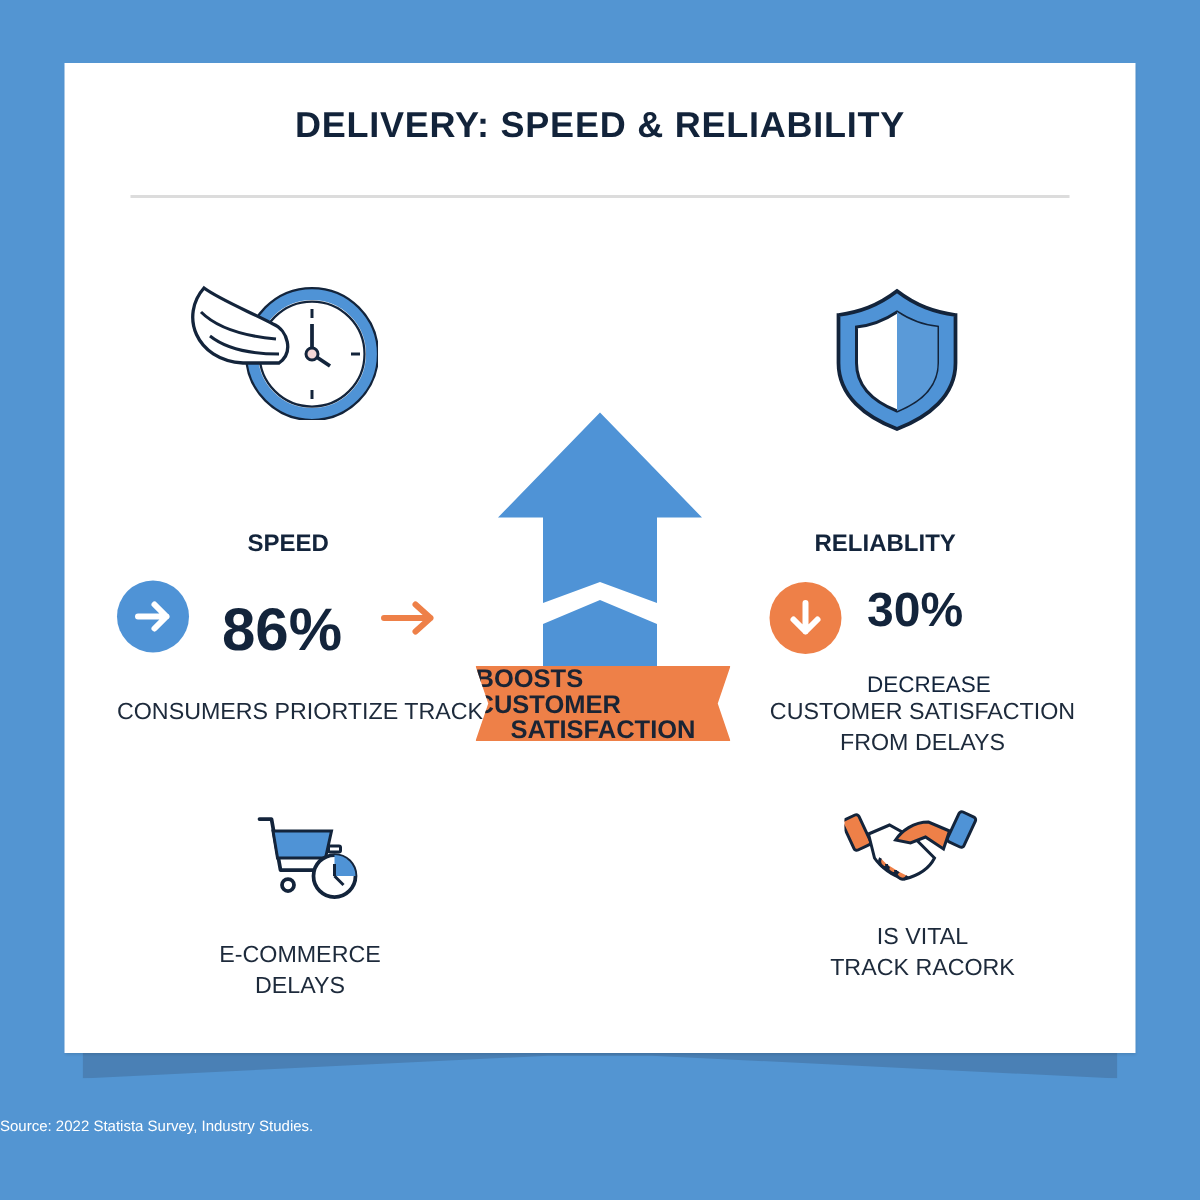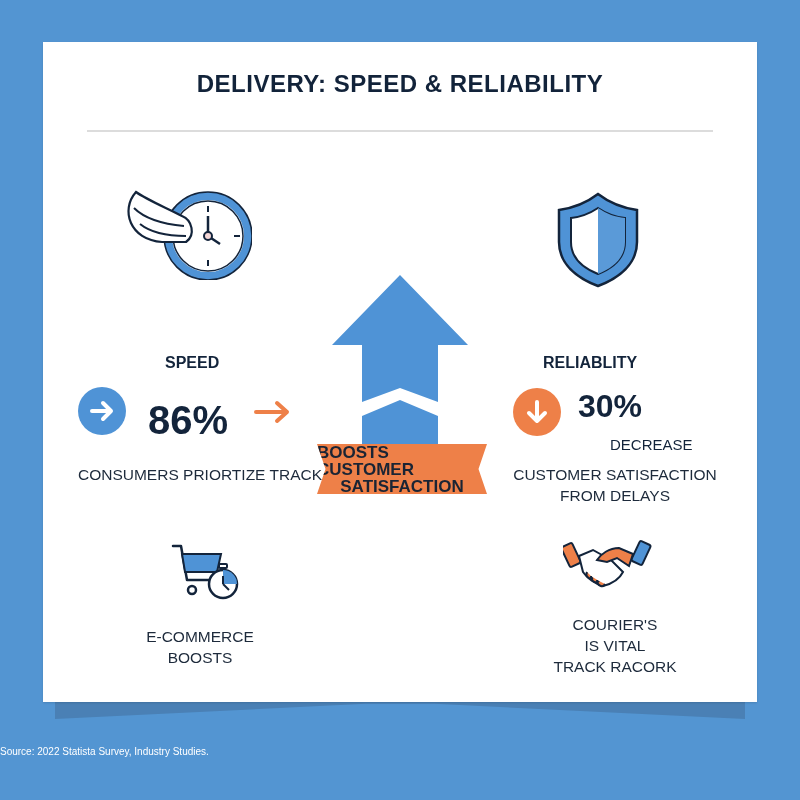--- a/index.html
+++ b/index.html
@@ -105,21 +105,21 @@
     <circle cx="58" cy="44" r="14" fill="#fff" stroke="#13243b" stroke-width="2.5"></circle>
     <path d="M 58 30 A 14 14 0 0 1 72 44 L 58 44 Z" fill="#4f93d6"></path>
     <rect x="54" y="24" width="8" height="4" rx="1" fill="#fff" stroke="#13243b" stroke-width="2"></rect>
     <line x1="58" y1="36" x2="58" y2="44" stroke="#13243b" stroke-width="2"></line>
     <line x1="58" y1="44" x2="64" y2="50" stroke="#13243b" stroke-width="2"></line>
   </svg>
 </div>
 
 <div class="abs sub" style="left:100px; width:200px; top:626px;">
   <div>E-COMMERCE</div>
-  <div>BOOSTS</div>
+  <div>DELAYS</div>
 </div>
 
 <div class="abs" style="left:330px; top:270px; width:140px; height:180px;">
   <svg width="140" height="180" viewBox="0 0 140 180">
     <polygon points="70,5 138,75 108,75 108,132 70,118 32,132 32,75 2,75" fill="#4f93d6"></polygon>
     <polygon points="32,146 70,130 108,146 108,178 32,178" fill="#4f93d6"></polygon>
   </svg>
 </div>
 
 <div class="banner">
@@ -136,36 +136,35 @@
 </div>
 
 <div class="abs heading" style="left:543px; top:326px;">RELIABLITY</div>
 
 <div class="circle" style="left:513px; top:388px; background:#ee8048;">
   <svg width="30" height="30" viewBox="0 0 30 30">
     <path d="M 15 5 L 15 24 M 7 16 L 15 24 L 23 16" fill="none" stroke="#fff" stroke-width="4" stroke-linecap="round" stroke-linejoin="round"></path>
   </svg>
 </div>
 <div class="abs" style="left:578px; top:388px; font-weight:700; font-size:32px; color:#13243b;">30%</div>
-<div class="abs" style="left:578px; top:436px; font-size:15px; color:#13243b;margin-left:32px;">DECREASE</div>
+<div class="abs" style="left:578px; top:448px; font-size:15px; color:#13243b;">DECREASE</div>
 
 <div class="abs sub" style="left:500px; width:230px; top:464px;">
   <div>CUSTOMER SATISFACTION</div>
   <div>FROM DELAYS</div>
 </div>
 
 <div class="abs" style="left:563px; top:536px; width:90px; height:56px;">
   <svg width="90" height="56" viewBox="0 0 90 56">
     <rect x="2" y="8" width="12" height="22" rx="2" transform="rotate(-25 8 19)" fill="#ee8048" stroke="#13243b" stroke-width="2"></rect>
     <rect x="72" y="6" width="12" height="22" rx="2" transform="rotate(25 78 17)" fill="#4f93d6" stroke="#13243b" stroke-width="2"></rect>
     <path d="M 16 20 L 30 14 L 48 24 L 60 36 C 56 44, 48 48, 40 50 C 32 48, 24 42, 20 36 Z" fill="#fff" stroke="#13243b" stroke-width="2"></path>
     <path d="M 70 18 L 56 12 C 46 12, 38 18, 34 24 L 44 26 L 54 22 L 66 30 Z" fill="#ee8048" stroke="#13243b" stroke-width="2"></path>
     <path d="M 24 36 C 22 40, 26 44, 30 42 M 28 40 C 28 46, 34 48, 36 45 M 34 44 C 34 50, 40 52, 42 48" fill="#ee8048" stroke="#13243b" stroke-width="2"></path>
   </svg>
 </div>
 
 <div class="abs sub" style="left:515px; width:200px; top:614px;">
-  <div>COURIER'S</div>
   <div>IS VITAL</div>
   <div>TRACK RACORK</div>
 </div>
 
 <div class="source">Source: 2022 Statista Survey, Industry Studies.</div>
 
 </body></html>

